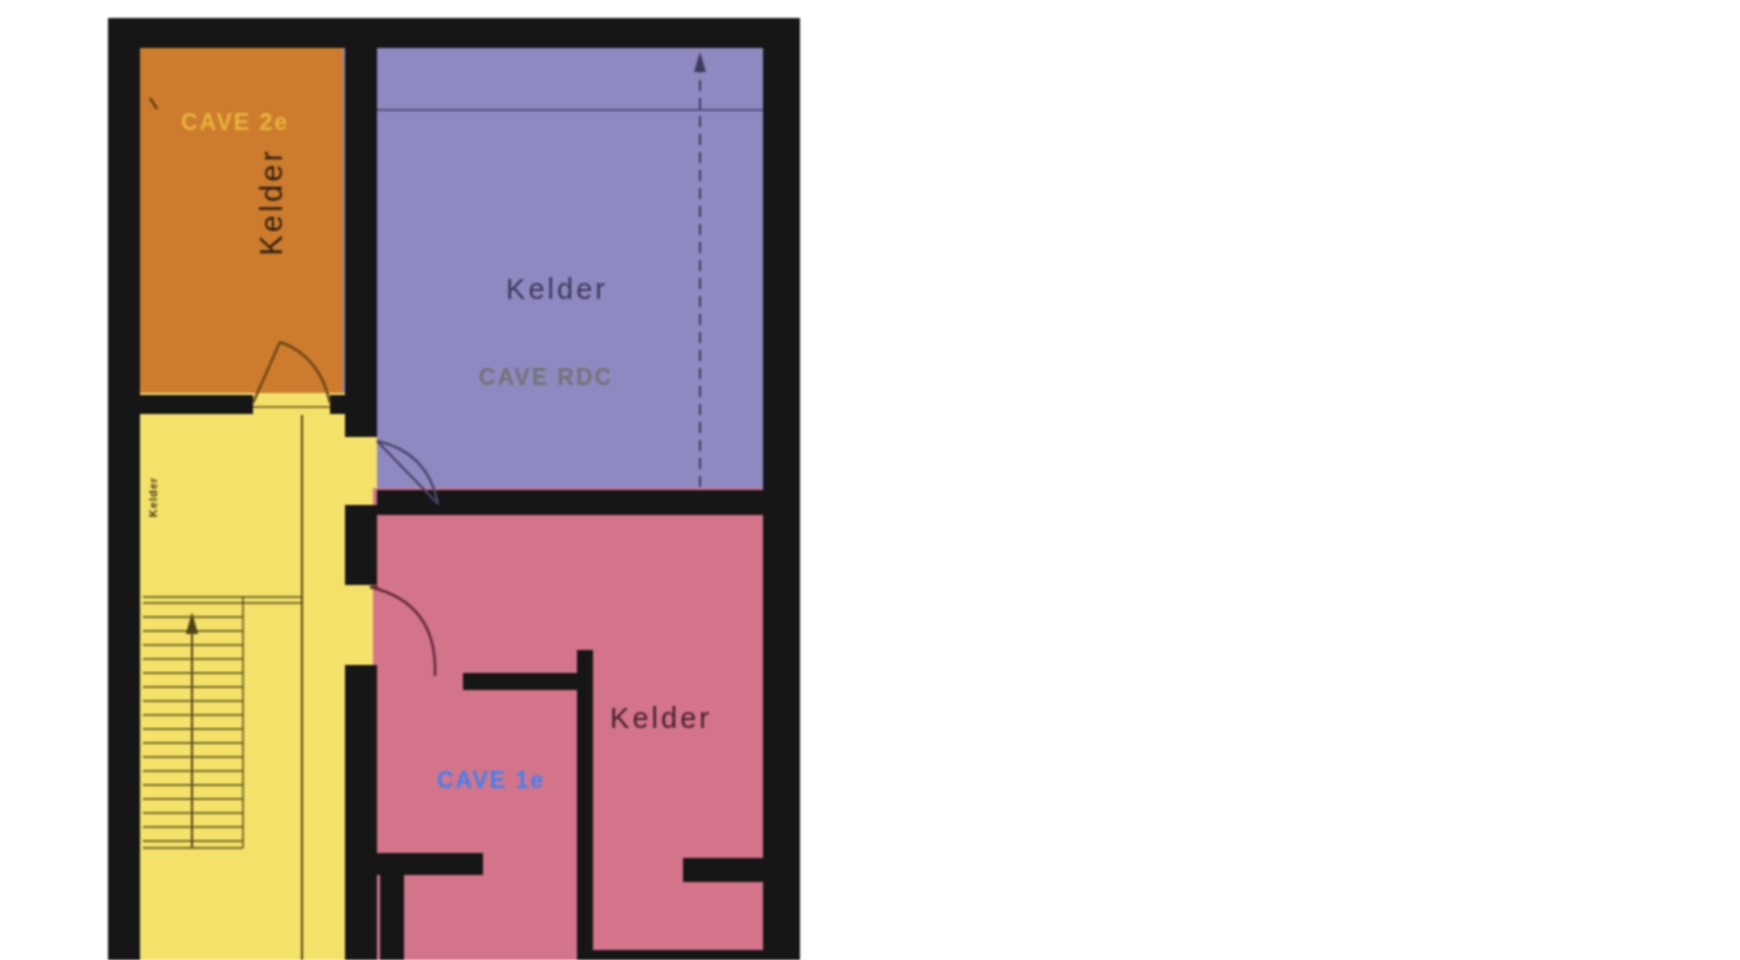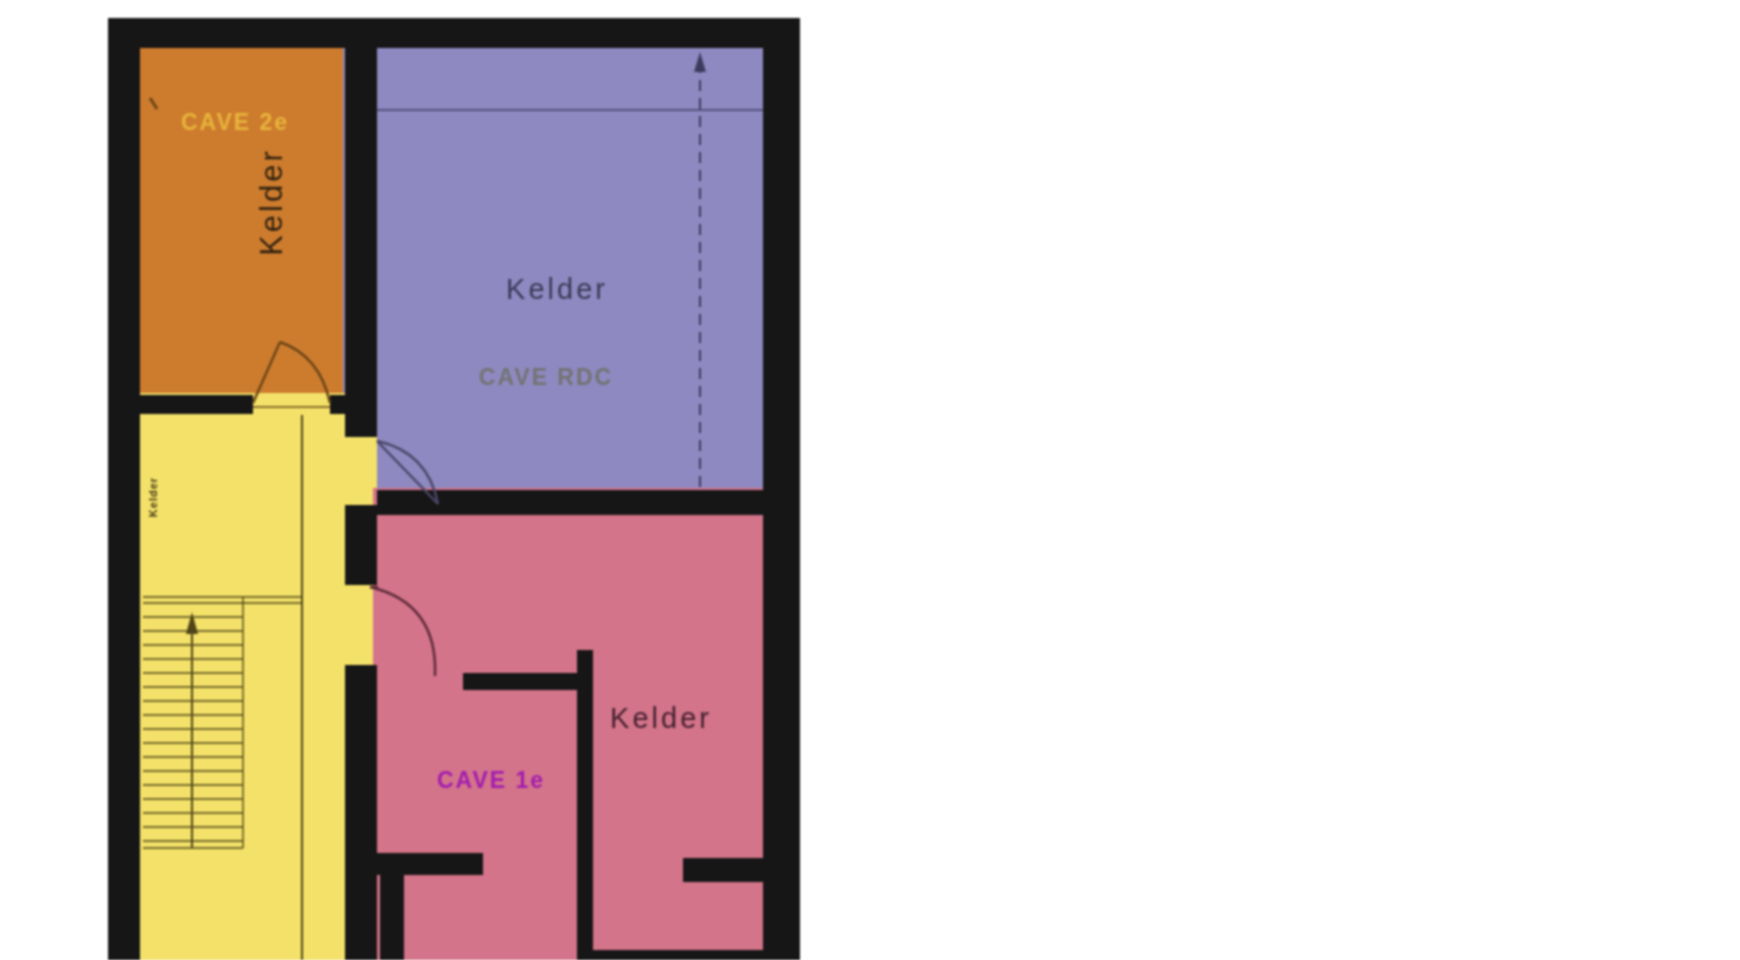--- a/index.html
+++ b/index.html
@@ -107,18 +107,18 @@
   </svg>
 
   <div class="layer">
     <div class="label fr" style="left: 127px; top: 104px; color: rgb(232, 180, 58);">CAVE 2e</div>
     <div class="label nl vert" style="left: 164px; top: 184px; font-size: 31px; color: rgb(48, 33, 15);">Kelder</div>
 
     <div class="label nl" style="left: 449px; top: 271px; color: rgb(59, 56, 86);">Kelder</div>
     <div class="label fr" style="left: 438px; top: 359px; color: #737373;">CAVE RDC</div>
 
     <div class="label nl" style="left: 553px; top: 700px; color: rgb(67, 32, 46);">Kelder</div>
-    <div class="label fr" style="left: 383px; top: 762px; color: #a21caf;">CAVE 1e</div>
+    <div class="label fr" style="left: 383px; top: 762px; color: #3b82f6;">CAVE 1e</div>
 
     <div class="label vert" style="left: 45px; top: 479px; font-size: 11px; font-weight: bold; letter-spacing: 1px; color: rgb(58, 48, 18);">Kelder</div>
   </div>
 
 </div>
 
 </body></html>

